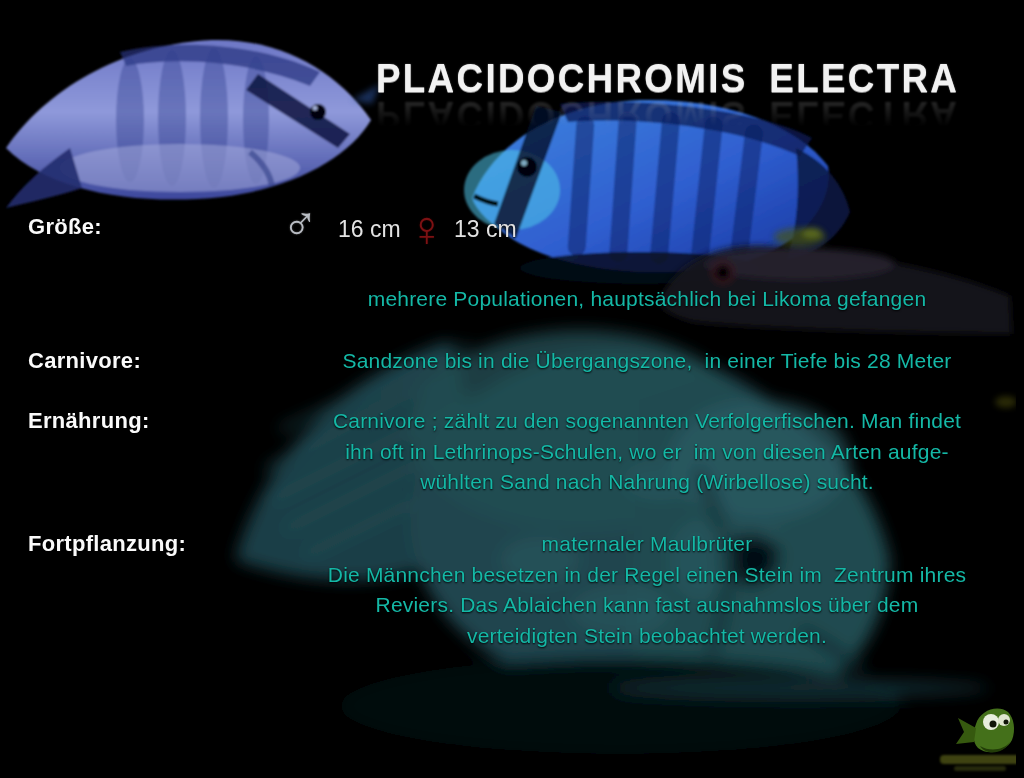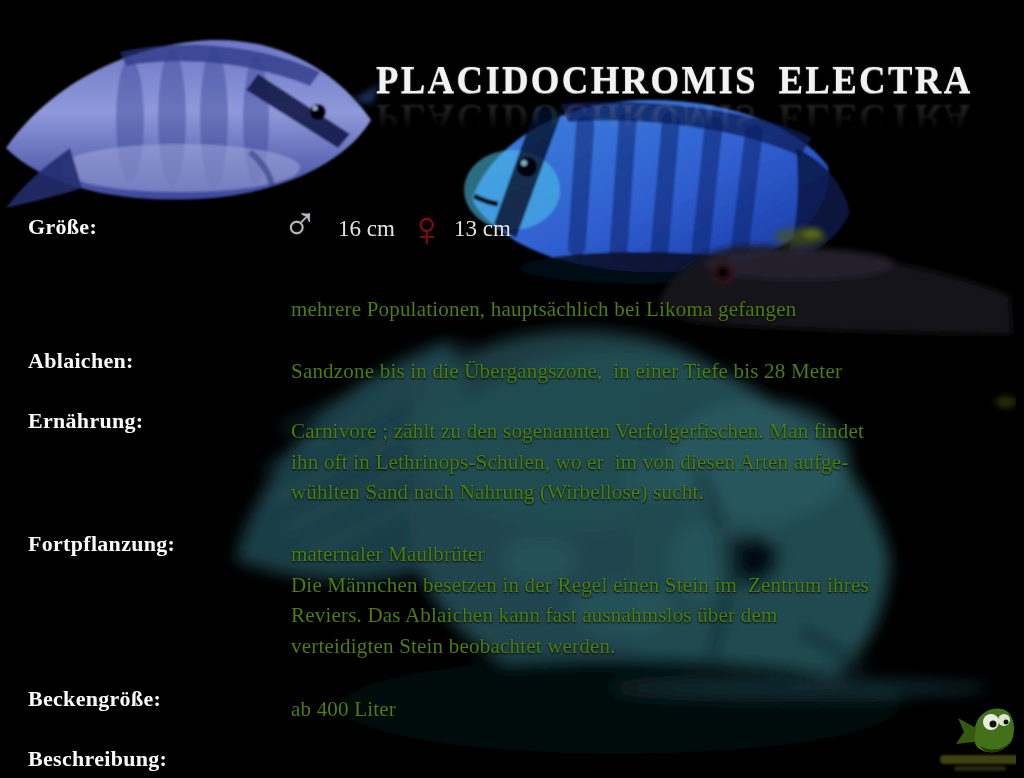--- a/index.html
+++ b/index.html
@@ -1,34 +1,34 @@
 <!DOCTYPE html>
 <html><head>
 <meta charset="utf-8">
 <style>
   html,body{margin:0;padding:0;background:#000;}
   .stage{position:relative;width:1016px;height:778px;background:#000;overflow:hidden;
-         font-family:Liberation Serif, serif;}
+         font-family:Liberation Sans, sans-serif;}
   .bg{position:absolute;inset:0;z-index:0;}
   .content{position:absolute;inset:0;z-index:2;}
 
   
   .title-wrap{position:absolute;left:376px;top:56px;transform:scaleX(.92);transform-origin:left top;}
   .title-text{font-size:40px;font-weight:700;letter-spacing:2.5px;word-spacing:10px;color:#f2f2f2;
       white-space:nowrap;text-shadow:0 1px 0 #8a8a8a,0 0 2px rgba(255,255,255,.35);}
   .title-reflection{font-size:40px;font-weight:700;letter-spacing:2.5px;word-spacing:10px;color:#bdbdbd;
       white-space:nowrap;transform:scaleY(-1);margin-top:-8px;opacity:.3;filter:blur(1.2px);
       -webkit-mask-image:linear-gradient(to top,rgba(0,0,0,.9),transparent 75%);
       mask-image:linear-gradient(to top,rgba(0,0,0,.9),transparent 75%);}
 
   
-  .row{position:absolute;left:0;width:1024px;height:30px;}
+  .row{position:absolute;left:0;width:1024px;height:30px;text-align:center;}
   .label{position:absolute;left:28px;top:0;font-size:22px;font-weight:700;color:#fafafa;
          line-height:30px;letter-spacing:.3px;text-shadow:0 1px 2px #000;}
-  .value{position:absolute;left:291px;top:10px;width:712px;font-size:21px;font-weight:400;color:#4d7c0f;
+  .value{position:absolute;left:291px;top:0;width:712px;font-size:21px;font-weight:400;color:#14b8a6;
          line-height:30.5px;white-space:pre-wrap;letter-spacing:.2px;text-shadow:0 1px 2px #000;}
   .sym{position:absolute;line-height:1;font-weight:400;}
   .sym.male{left:282px;top:-12px;font-size:48px;color:#b9bdc4;text-shadow:0 0 2px #555;}
   .sym.female{left:408px;top:-8px;font-size:50px;color:#7d1113;text-shadow:0 0 2px #300;}
   .sizeval{position:absolute;top:2px;font-size:23px;color:#e3e3e3;line-height:30px;text-shadow:0 1px 2px #000;}
 </style>
 </head>
 <body>
 
 <div class="stage">
@@ -158,42 +158,37 @@
       <span class="sizeval" style="left:338px">16 cm</span>
       <span class="sym female">♀</span>
       <span class="sizeval" style="left:454px">13 cm</span>
     </div>
 
     <div class="row" style="top:284px">
       <span class="value">mehrere Populationen, hauptsächlich bei Likoma gefangen</span>
     </div>
 
     <div class="row" style="top:346px">
-      <span class="label">Ablaichen:</span>
+      <span class="label">Carnivore:</span>
       <span class="value">Sandzone bis in die Übergangszone,  in einer Tiefe bis 28 Meter</span>
     </div>
 
     <div class="row" style="top:406px">
       <span class="label">Ernährung:</span>
       <span class="value">Carnivore ; zählt zu den sogenannten Verfolgerfischen. Man findet
 ihn oft in Lethrinops-Schulen, wo er  im von diesen Arten aufge-
 wühlten Sand nach Nahrung (Wirbellose) sucht.</span>
     </div>
 
     <div class="row" style="top:529px">
       <span class="label">Fortpflanzung:</span>
       <span class="value">maternaler Maulbrüter
 Die Männchen besetzen in der Regel einen Stein im  Zentrum ihres
 Reviers. Das Ablaichen kann fast ausnahmslos über dem
 verteidigten Stein beobachtet werden.</span>
     </div>
 
-    <div class="row" style="top:684px">
-      <span class="label">Beckengröße:</span>
-      <span class="value">ab 400 Liter</span>
-    </div>
 
     <div class="row" style="top:744px">
-      <span class="label">Beschreibung:</span>
     </div>
 
   </div>
 </div>
 
 </body></html>

